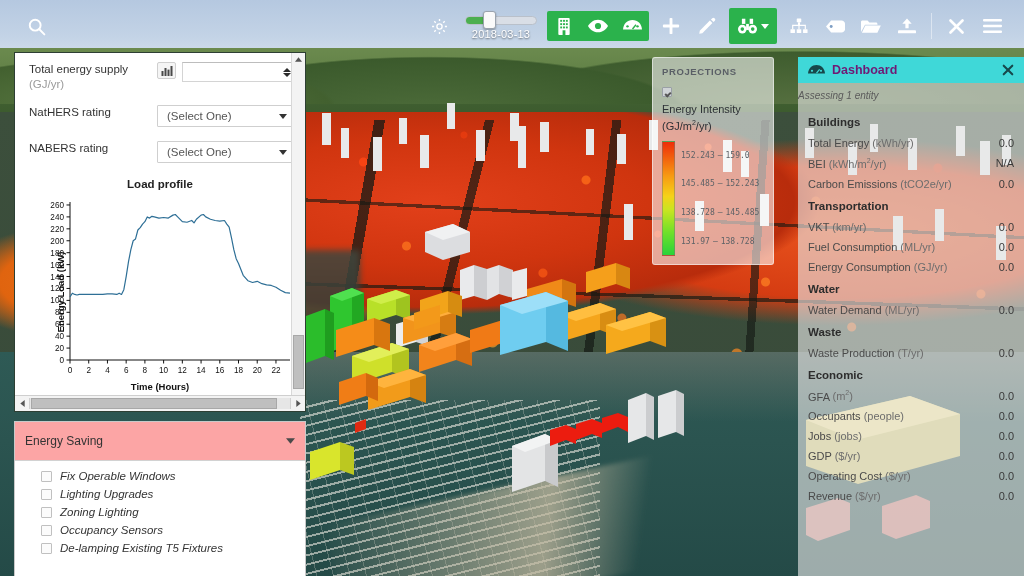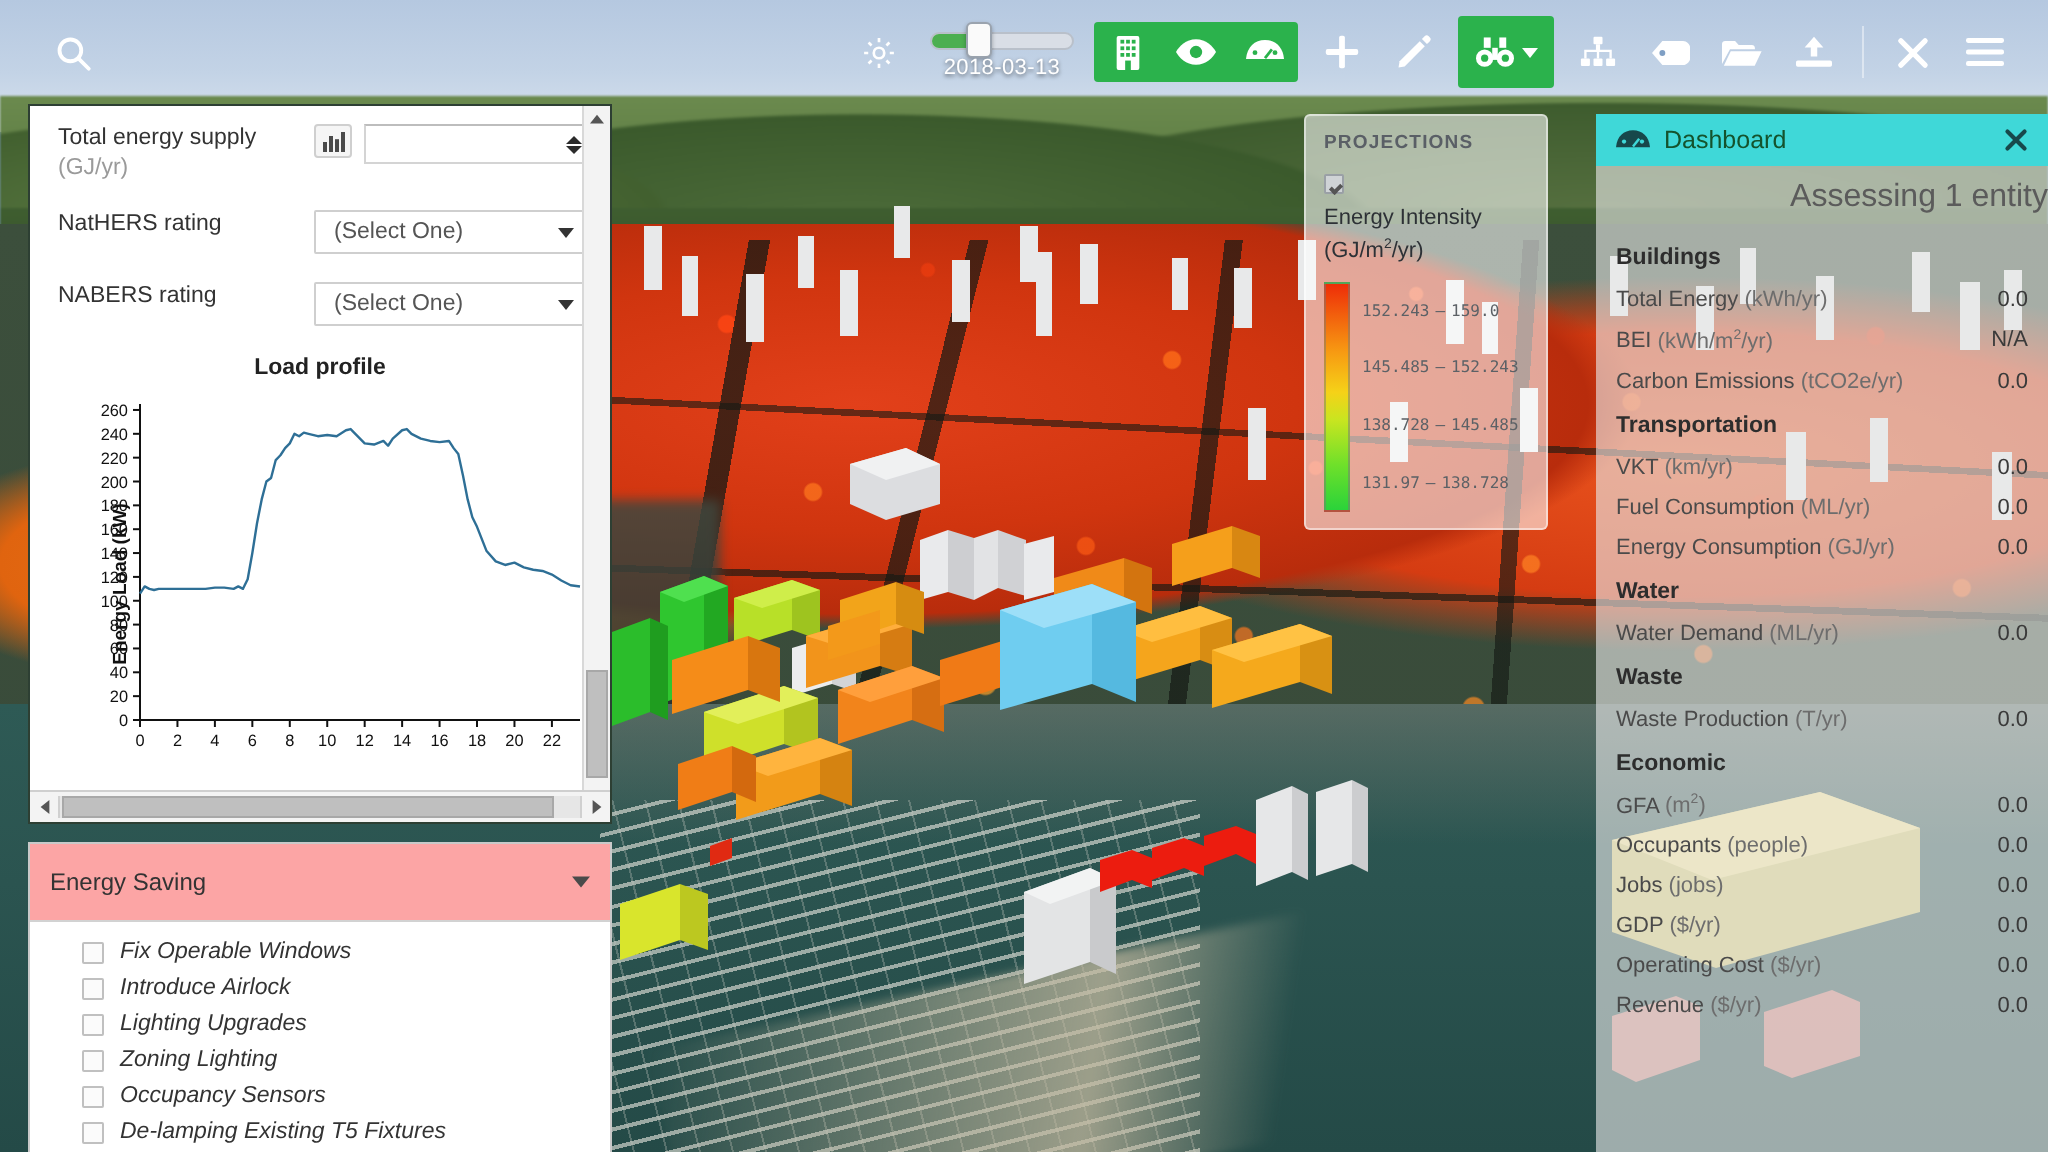--- a/index.html
+++ b/index.html
@@ -222,22 +222,22 @@
 
   
   .dash {
     position:absolute; right:0; top:57px; width:226px; height:519px; z-index:26;
     background: rgba(233,233,233,.62);
   }
   .dash-head {
     height:26px; background:#3fd8d8; display:flex; align-items:center; padding:0 10px;
     justify-content:space-between; color:#0f3c3f;
   }
-  .dash-head .ttl { display:flex; align-items:center; gap:7px; font-size:12.5px; color:#14532d;}
-  .dash-sub { text-align:right; font-size:16px; color:#5b5b5b; padding:7px 0 9px;}
+  .dash-head .ttl { display:flex; align-items:center; gap:7px; font-size:12.5px; color:#701a75;font-weight:bold;}
+  .dash-sub { text-align:left; font-style:italic; font-size:10px; color:#5b5b5b; padding:7px 0 9px;}
   .dash-grp { font-weight:bold; font-size:11.5px; color:#2d2d2d; padding:6px 0 5px 10px;}
   .dash-row {
     display:flex; justify-content:space-between; align-items:center;
     padding:4px 10px 4px 10px; font-size:11px; color:#4a4a4a;
   }
   .dash-row .v { color:#3a3a3a; }
   .dash-row .u { color:#6d6d6d; }
 
   svg { display:block; }
 </style>
@@ -552,20 +552,21 @@
         <div class="sel">
           <span>(Select One)</span>
           <span class="caret"></span>
         </div>
       </div>
 
       <div class="chart-title">Load profile</div>
 
       <div class="chart-area">
         <div class="ylabel">Energy Load (kW)</div>
+        <div class="xlabel">Time (Hours)</div>
         <svg id="loadchart" width="272" height="196">
             <line x1="46" y1="166" x2="266" y2="166" stroke="#111" stroke-width="1"></line>
             <line x1="46" y1="8" x2="46" y2="166" stroke="#111" stroke-width="1"></line>
             <line x1="42.5" y1="166" x2="46" y2="166" stroke="#111" stroke-width="1"></line>
             <text x="40" y="169" text-anchor="end" font-size="8.2" fill="#111" font-family="&quot;Liberation Sans&quot;, sans-serif">0</text>
             <line x1="42.5" y1="154.0754716981132" x2="46" y2="154.0754716981132" stroke="#111" stroke-width="1"></line>
             <text x="40" y="157.0754716981132" text-anchor="end" font-size="8.2" fill="#111" font-family="&quot;Liberation Sans&quot;, sans-serif">20</text>
             <line x1="42.5" y1="142.1509433962264" x2="46" y2="142.1509433962264" stroke="#111" stroke-width="1"></line>
             <text x="40" y="145.1509433962264" text-anchor="end" font-size="8.2" fill="#111" font-family="&quot;Liberation Sans&quot;, sans-serif">40</text>
             <line x1="42.5" y1="130.22641509433961" x2="46" y2="130.22641509433961" stroke="#111" stroke-width="1"></line>
@@ -656,24 +657,20 @@
           </svg>
       </span>
     </div>
     <div class="es-list" id="es-list">
         <div class="es-item">
           <span class="cb"></span>
           <span>Fix Operable Windows</span>
         </div>
         <div class="es-item">
           <span class="cb"></span>
-          <span>Introduce Airlock</span>
-        </div>
-        <div class="es-item">
-          <span class="cb"></span>
           <span>Lighting Upgrades</span>
         </div>
         <div class="es-item">
           <span class="cb"></span>
           <span>Zoning Lighting</span>
         </div>
         <div class="es-item">
           <span class="cb"></span>
           <span>Occupancy Sensors</span>
         </div>

